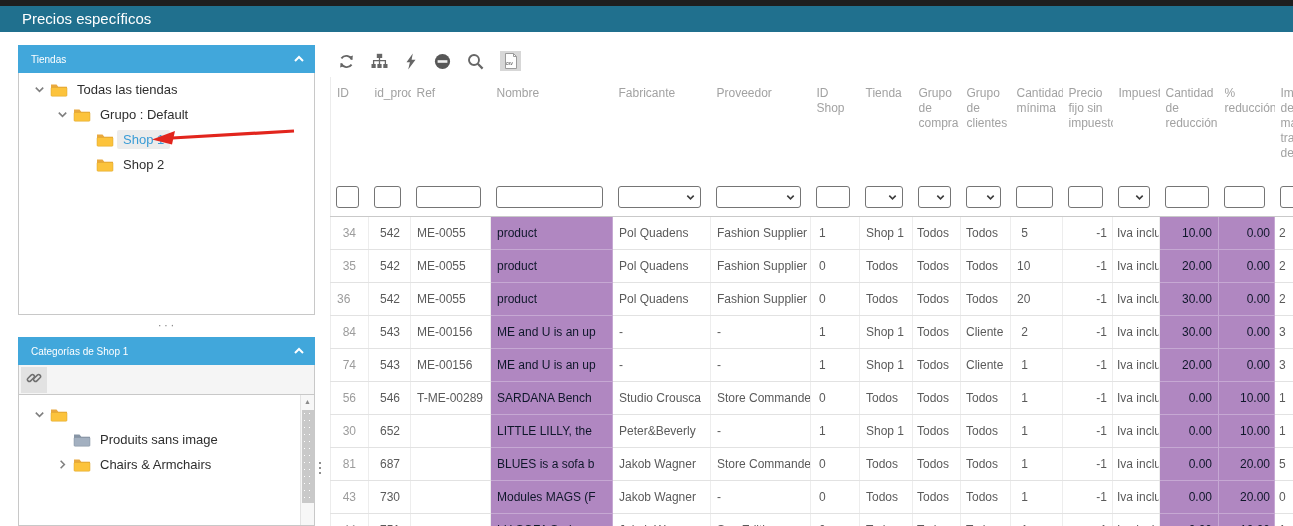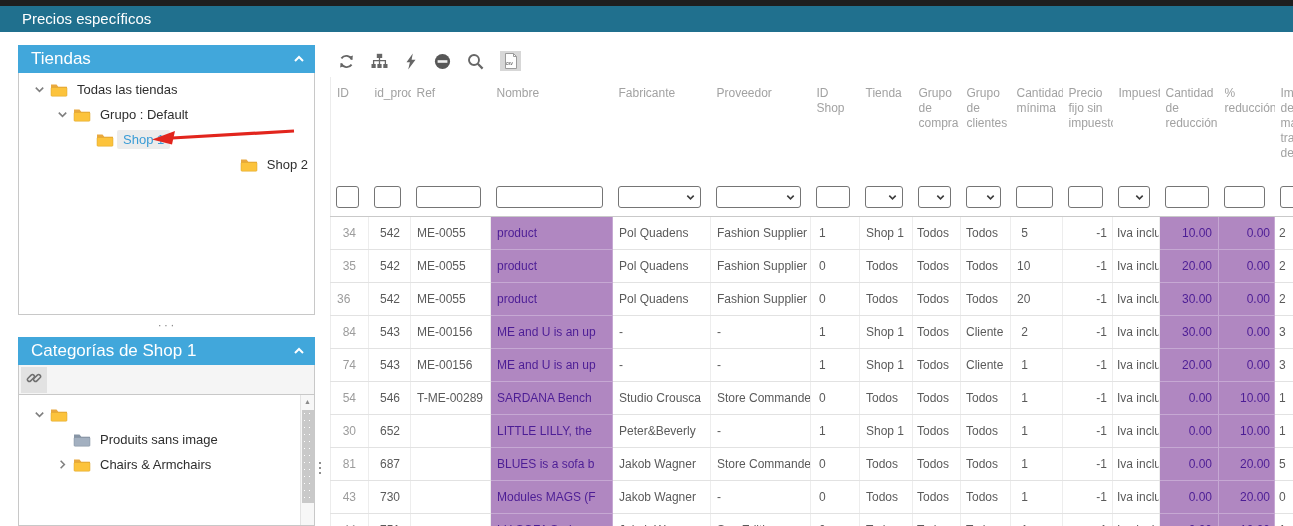--- a/index.html
+++ b/index.html
@@ -7,21 +7,21 @@
        font-family:"Liberation Sans",sans-serif;}
   .topbar{position:absolute;left:0;top:0;width:100%;height:6px;background:#1e1e1e;}
   .titlebar{position:absolute;left:0;top:6px;width:100%;height:26px;background:#20708e;}
   .titlebar .title{position:absolute;left:22px;top:0;line-height:26px;font-size:15px;color:#fff;}
 
   .panel{position:absolute;background:#fff;}
   #panel-tiendas{left:18px;top:45px;width:297px;height:270px;}
   #panel-categorias{left:18px;top:337px;width:297px;height:189px;}
   .panel-header{height:28px;background:#41a7db;display:flex;align-items:center;
                 padding:0 9px 0 13px;box-sizing:border-box;cursor:pointer;}
-  .panel-title{color:#fff;font-size:17px;flex:1;}
+  .panel-title{color:#fff;font-size:10px;flex:1;}
   .panel-chevron{width:14px;height:14px;display:inline-flex;}
   .panel-body{border:1px solid #c8c8c8;border-top:none;background:#fff;box-sizing:border-box;
               position:relative;overflow:hidden;}
   #panel-tiendas .panel-body{height:242px;padding-top:4px;}
   #panel-categorias .panel-body{height:131px;padding-top:7px;}
   .cat-toolbar{height:30px;background:#f5f5f5;border:1px solid #c8c8c8;border-top:none;
                box-sizing:border-box;display:flex;align-items:center;}
   .link-btn{width:26px;height:26px;background:#e2e2e2;margin-left:2px;display:flex;
             align-items:center;justify-content:center;cursor:pointer;}
 
@@ -57,21 +57,21 @@
            box-sizing:border-box;cursor:pointer;}
   .frow td{height:36px;border-bottom:1px solid #c9c9c9;vertical-align:middle;}
   .finput,.fselect{height:22px;box-sizing:border-box;border:1px solid #757575;border-radius:3px;
            background:#fff;margin-left:4px;display:block;}
   .finput{width:calc(100% - 13px);padding:0 3px;font-size:12px;font-family:inherit;}
   .fselect{width:calc(100% - 13px);position:relative;cursor:pointer;}
   .fselect .sc{position:absolute;right:4px;top:5px;display:inline-flex;}
   tbody td{height:33px;font-size:12px;color:#5a5a5a;border-bottom:1px solid #e2e2e2;
            border-right:1px solid #ededed;padding:0 6px;white-space:nowrap;overflow:hidden;
            box-sizing:border-box;}
-  td.purple{background:#b087c1;border-bottom-color:#c6a8d3;border-right-color:#c6a8d3;color:#4c1d95;}
+  td.purple{background:#b087c1;border-bottom-color:#c6a8d3;border-right-color:#c6a8d3;color:#0f172a;}
   td.idcol{color:#9c9c9c;}
   .red-arrow{position:absolute;left:148px;top:125px;z-index:50;pointer-events:none;}
 </style>
 </head>
 <body>
 
 <div class="topbar"></div>
 <div class="titlebar">
   <span class="title">Precios específicos</span>
 </div>
@@ -117,21 +117,21 @@
       <div class="tree-item" style="padding-left: 60px;">
         <span class="tree-chev"></span>
         <span class="tree-folder">
           <svg width="18" height="14" viewBox="0 0 18 14">
             <path d="M1 1.5h5.5l1.8 2.2H17v2H1z" fill="#e9a940"></path>
             <rect x="1" y="4.4" width="16" height="8.8" rx="1" fill="#fcc33c" stroke="#daa32a" stroke-width="0.5"></rect>
           </svg>
         </span>
         <span class="tree-label sel">Shop 1</span>
       </div>
-      <div class="tree-item" style="padding-left: 60px; justify-content: flex-end;">
+      <div class="tree-item" style="padding-left: 60px;">
         <span class="tree-chev"></span>
         <span class="tree-folder">
           <svg width="18" height="14" viewBox="0 0 18 14">
             <path d="M1 1.5h5.5l1.8 2.2H17v2H1z" fill="#e9a940"></path>
             <rect x="1" y="4.4" width="16" height="8.8" rx="1" fill="#fcc33c" stroke="#daa32a" stroke-width="0.5"></rect>
           </svg>
         </span>
         <span class="tree-label">Shop 2</span>
       </div>
     </div>
@@ -467,21 +467,21 @@
           <td style="padding-left: 4px; padding-right: 4px;">Todos</td>
           <td style="padding-left: 5px; padding-right: 4px;">Cliente</td>
           <td style="padding-left: 6px; padding-right: 34px; text-align: right;">1</td>
           <td style="padding-left: 6px; padding-right: 5px; text-align: right;">-1</td>
           <td style="padding-left: 4px; padding-right: 4px;">Iva incluido</td>
           <td class="purple" style="padding-left: 6px; padding-right: 6px; text-align: right;">20.00</td>
           <td class="purple" style="padding-left: 4px; padding-right: 4px; text-align: right;">0.00</td>
           <td style="padding-left: 4px; padding-right: 4px;">3</td>
         </tr>
         <tr>
-          <td class="idcol" style="padding-left: 6px; padding-right: 12px; text-align: right;">54</td>
+          <td class="idcol" style="padding-left: 6px; padding-right: 12px; text-align: right;">56</td>
           <td style="padding-left: 6px; padding-right: 10px; text-align: right;">546</td>
           <td style="padding-left: 6px; padding-right: 6px;">T-ME-00289</td>
           <td class="purple" style="padding-left: 6px; padding-right: 6px;">SARDANA Bench</td>
           <td style="padding-left: 6px; padding-right: 6px;">Studio Crousca</td>
           <td style="padding-left: 6px; padding-right: 6px;">Store Commander</td>
           <td style="padding-left: 8px; padding-right: 6px;">0</td>
           <td style="padding-left: 6px; padding-right: 6px;">Todos</td>
           <td style="padding-left: 4px; padding-right: 4px;">Todos</td>
           <td style="padding-left: 5px; padding-right: 4px;">Todos</td>
           <td style="padding-left: 6px; padding-right: 34px; text-align: right;">1</td>

